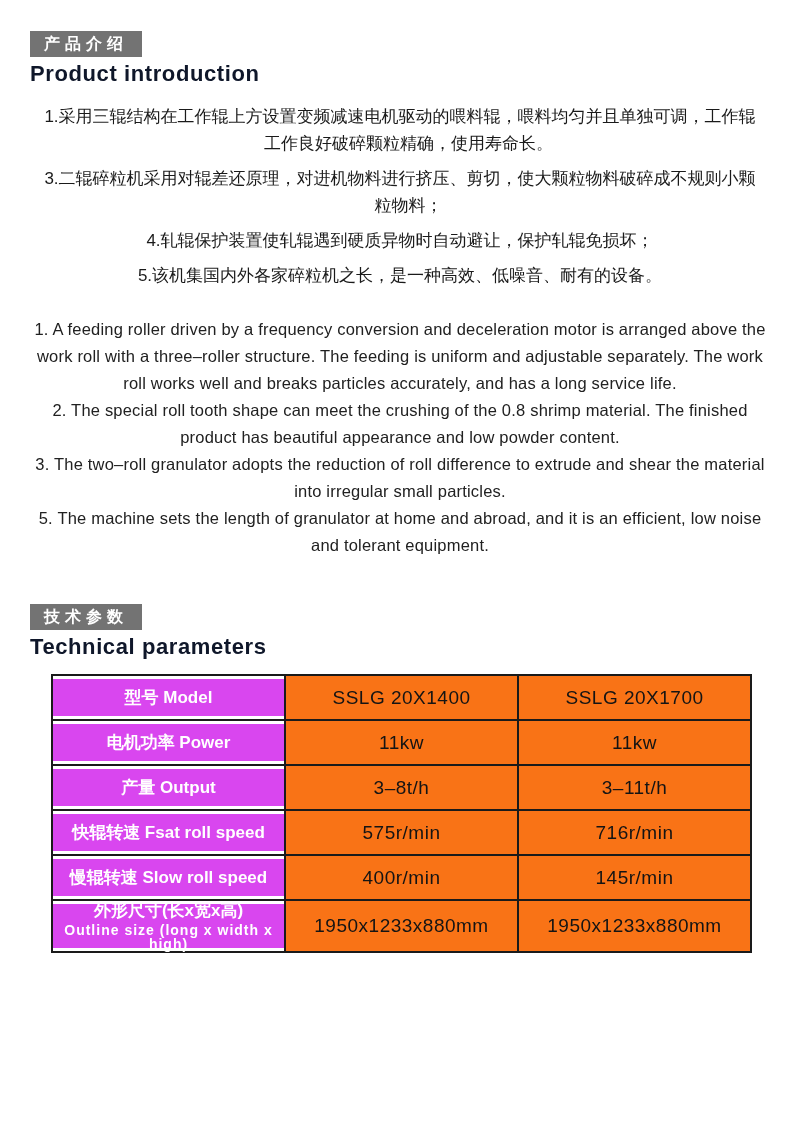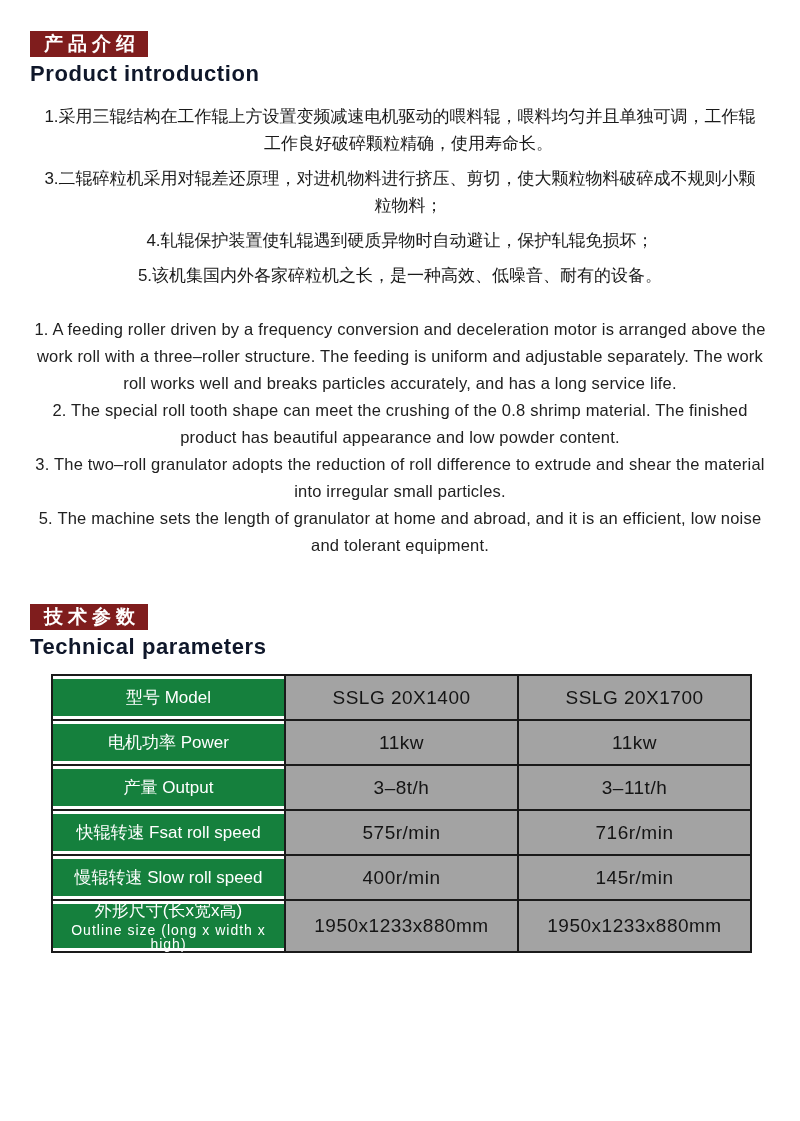--- a/index.html
+++ b/index.html
@@ -16,24 +16,24 @@
   }
   .page {
     box-sizing: border-box;
     width: 800px;
     height: 1121px;
     padding: 31px 30px 0 30px;
   }
   
   .banner {
     display: inline-block;
-    background: #7f1d1d;
+    background: #737373;
     color: #ffffff;
     font-weight: bold;
-    font-size: 19px;
+    font-size: 16px;
     line-height: 26px;
     letter-spacing: 5px;
     padding: 0 8px 0 14px;
     min-width: 90px;
   }
   .heading {
     font-size: 22px;
     font-weight: bold;
     letter-spacing: 0.6px;
     color: #0f172a;
@@ -70,29 +70,30 @@
     margin: 14px 0 0 21px;
     table-layout: fixed;
     width: 700px;
   }
   .spec-table td {
     border: 2px solid #1a1a1a;
     height: 43px;
     text-align: center;
     vertical-align: middle;
     padding: 0;
-    background: #a3a3a3;
+    background: #f97316;
   }
   .spec-table td.lbl {
     width: 231px;
-    background: #15803d;
+    background: #d946ef;
     color: #ffffff;
     font-size: 17px;
     
     box-shadow: inset 0 3px 0 #ffffff, inset 0 -3px 0 #ffffff;
+    font-weight: bold;
   }
   .lbl-main { line-height: 1.15; }
   .lbl-sub {
     font-size: 14px;
     letter-spacing: 1px;
     margin-top: 2px;
     line-height: 1;
   }
   .lbl-sub:empty { display: none; }
   .spec-table td.val {

